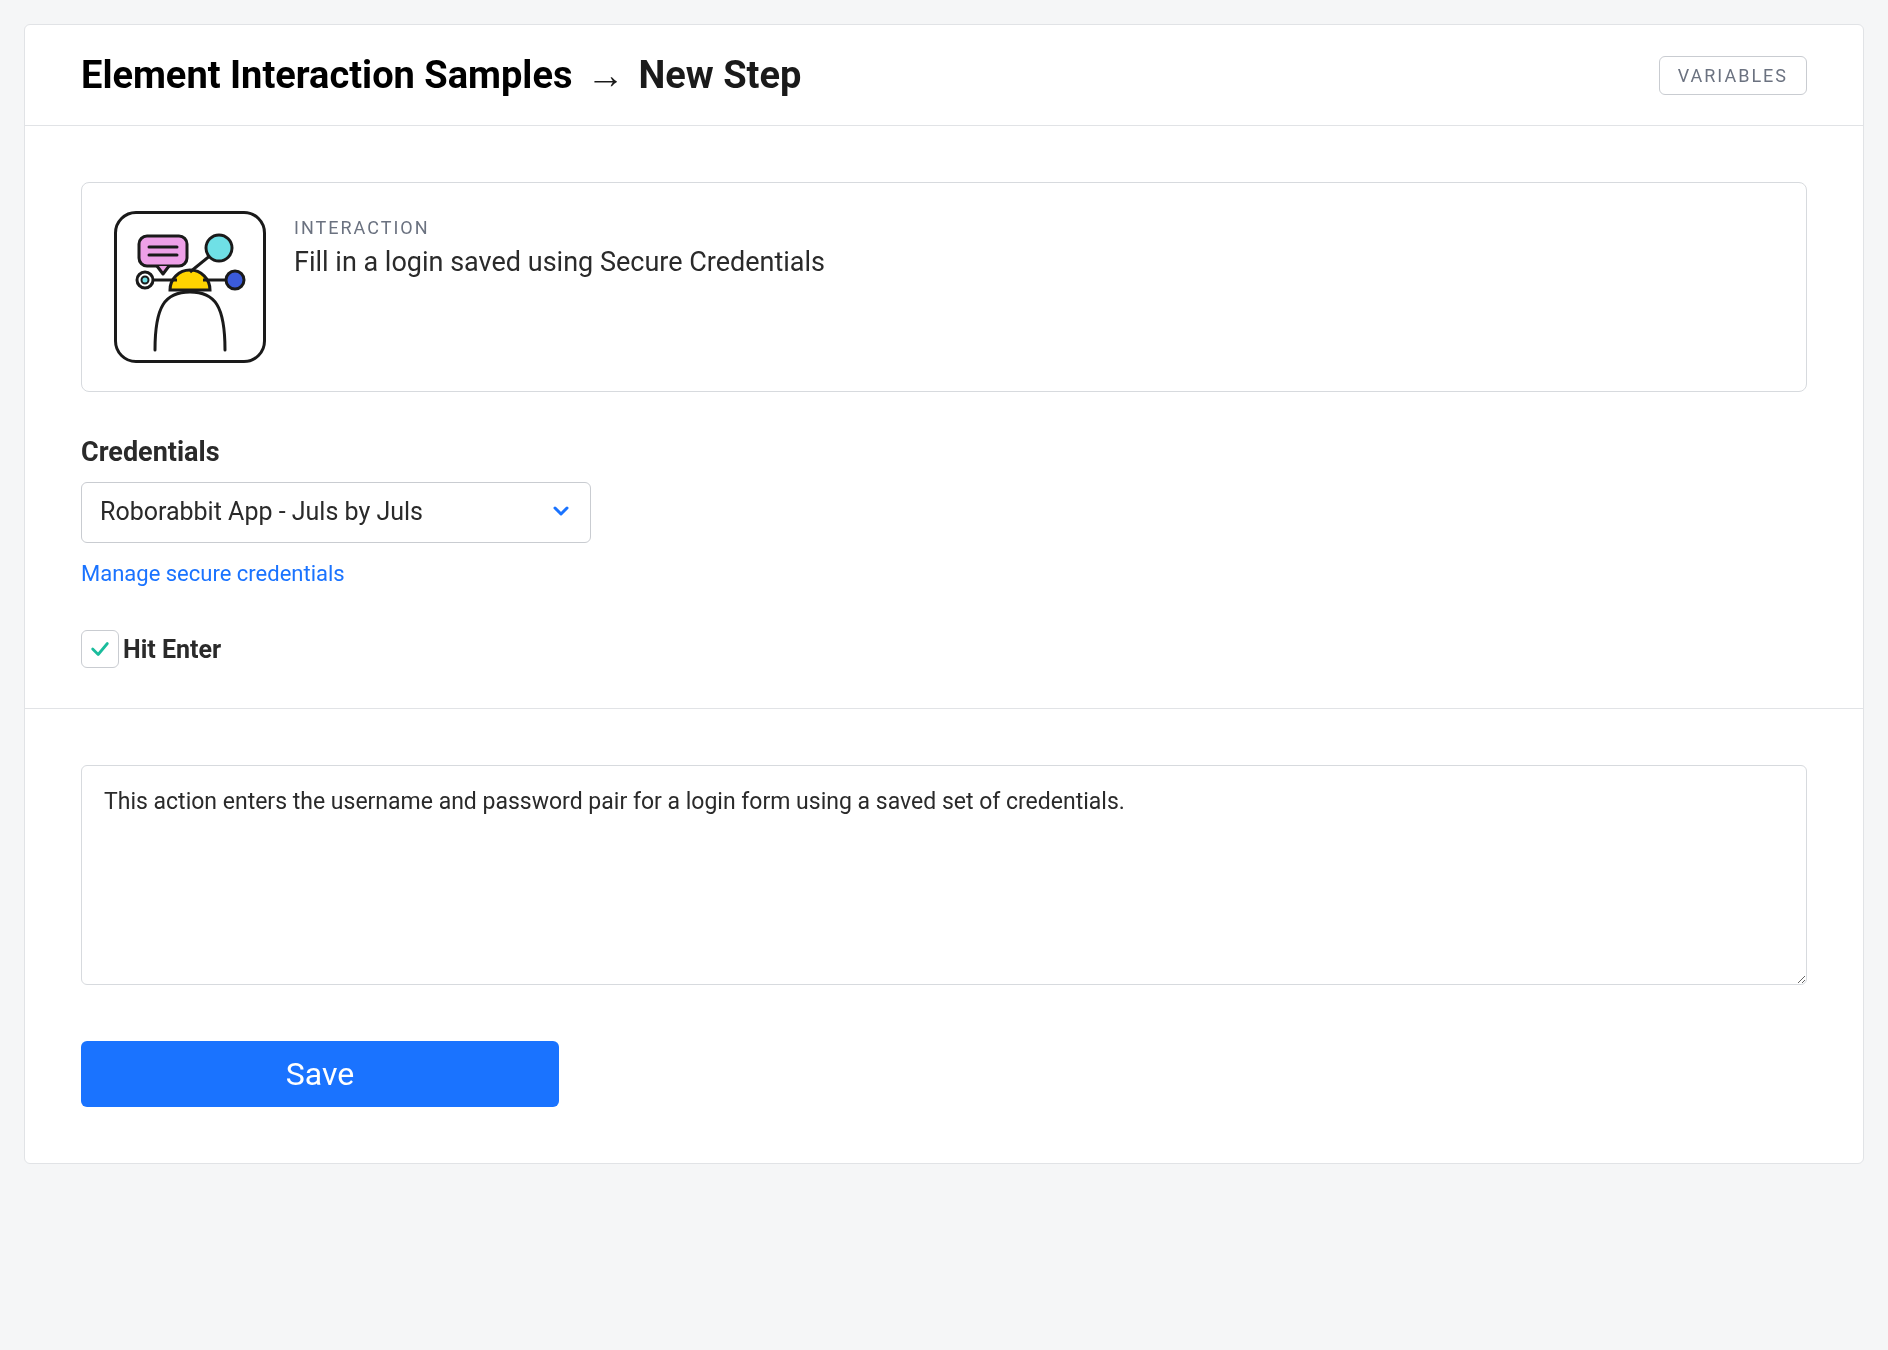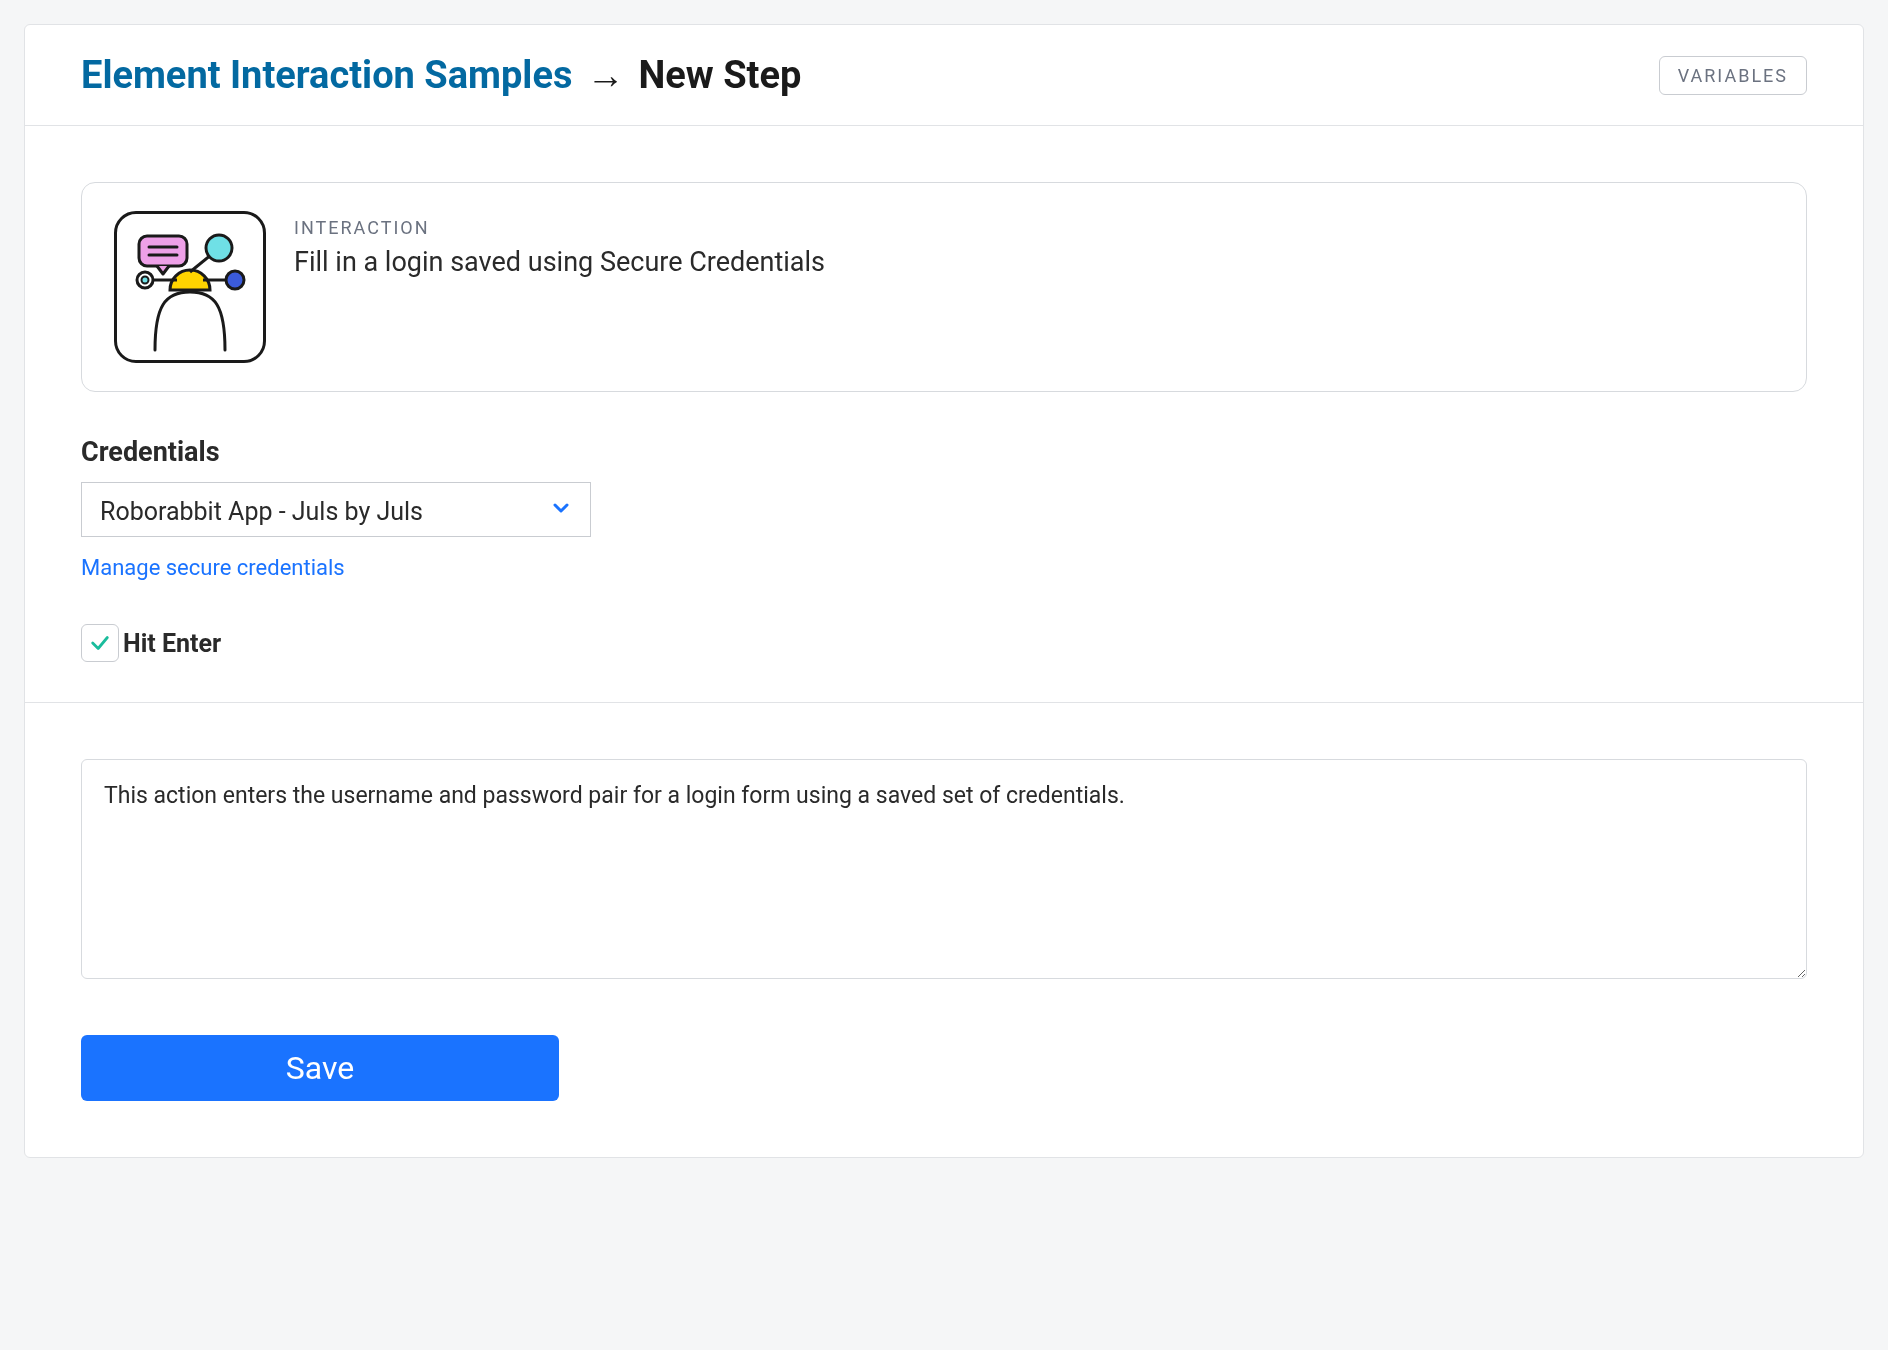--- a/index.html
+++ b/index.html
@@ -28,21 +28,21 @@
       border-bottom: 1px solid #e1e3e6;
     }
     .breadcrumb {
       font-size: 38px;
       font-weight: 700;
       display: flex;
       align-items: center;
       gap: 14px;
     }
     .breadcrumb-link {
-      color: #0369a1;
+      color: #000000;
       text-decoration: none;
     }
     .breadcrumb-arrow {
       color: #1a1a1a;
       font-weight: 700;
     }
     .breadcrumb-current {
       color: #1a1a1a;
     }
     .variables-btn {
@@ -54,21 +54,21 @@
       letter-spacing: 2px;
       color: #6b7280;
       cursor: pointer;
       font-family: inherit;
     }
     .card-body {
       padding: 56px 56px 40px 56px;
     }
     .interaction-box {
       border: 1px solid #d7dade;
-      border-radius: 14px;
+      border-radius: 8px;
       padding: 28px 32px;
       display: flex;
       align-items: flex-start;
       gap: 28px;
     }
     .interaction-icon {
       width: 152px;
       height: 152px;
       border: 3px solid #1a1a1a;
       border-radius: 22px;
@@ -103,23 +103,23 @@
       color: #2a2a2a;
       margin-top: 44px;
       margin-bottom: 14px;
     }
     .select-wrap {
       position: relative;
       display: inline-block;
     }
     .select-box {
       border: 1px solid #c9ccd1;
-      border-radius: 0;
-      background: #fff;
-      padding: 14px 54px 10px 18px;
+      border-radius: 6px;
+      background: #fff;
+      padding: 14px 54px 16px 18px;
       font-size: 25px;
       color: #2a2a2a;
       cursor: pointer;
       display: flex;
       align-items: center;
       min-width: 510px;
     }
     .select-chevron {
       position: absolute;
       right: 18px;

